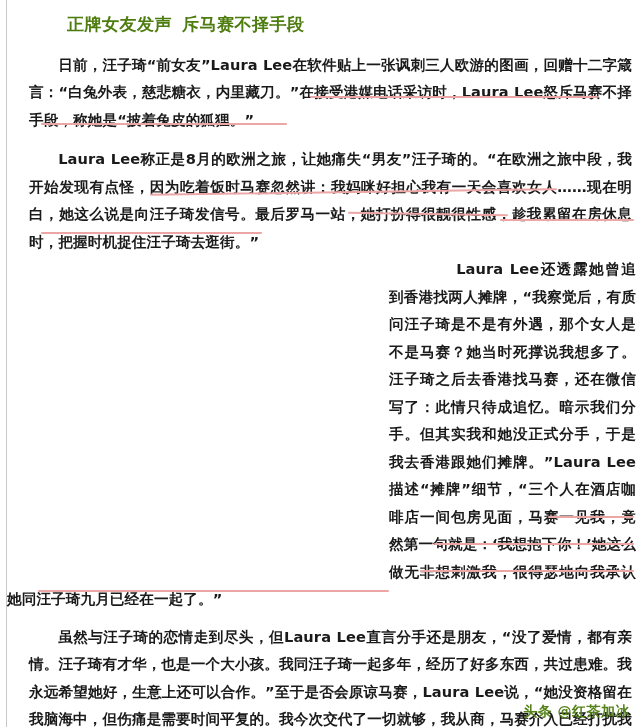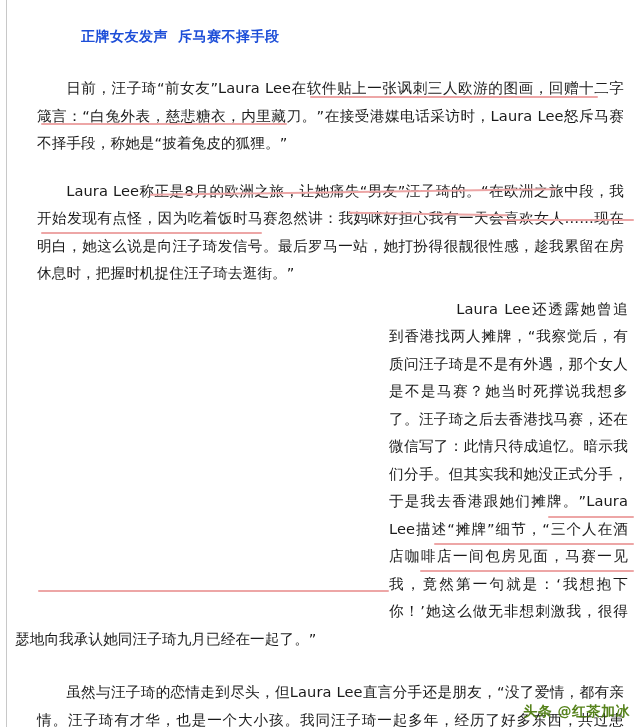--- a/index.html
+++ b/index.html
@@ -30,40 +30,41 @@
   .article {
     position: absolute;
     left: 7px;
     top: 0;
     width: 631px;
     height: 727px;
     box-sizing: border-box;
     padding: 0;
   }
   .title {
-    margin: 14px;
+    margin: 0;
     padding: 12px 0 0 60px;
-    font-size: 14px;
+    font-size: 17px;
     font-weight: bold;
-    color: #1d4ed8;
+    color: #4d7c0f;
     letter-spacing: 0.5px;
     line-height: 1.45;
     font-family: "DejaVu Sans", "Liberation Sans", sans-serif;
   }
   .title .gap { display: inline-block; width: 10px; }
 
   p.para {
-    margin: 8px;
+    margin: 0;
     padding: 0 6px 0 22px;
     font-size: 14.6px;
     line-height: 27.5px;
     color: #1a1a1a;
     text-align: justify;
     text-indent: 2em;
     letter-spacing: 0.1px;
+    font-weight: bold;
   }
   p.p1 { padding-top: 14px; }
   p.p2 { padding-top: 12px; }
   p.p4 { padding-top: 10px; }
 
   
   .wrap-box {
     float: left;
     width: 382px;
     height: 318px;

